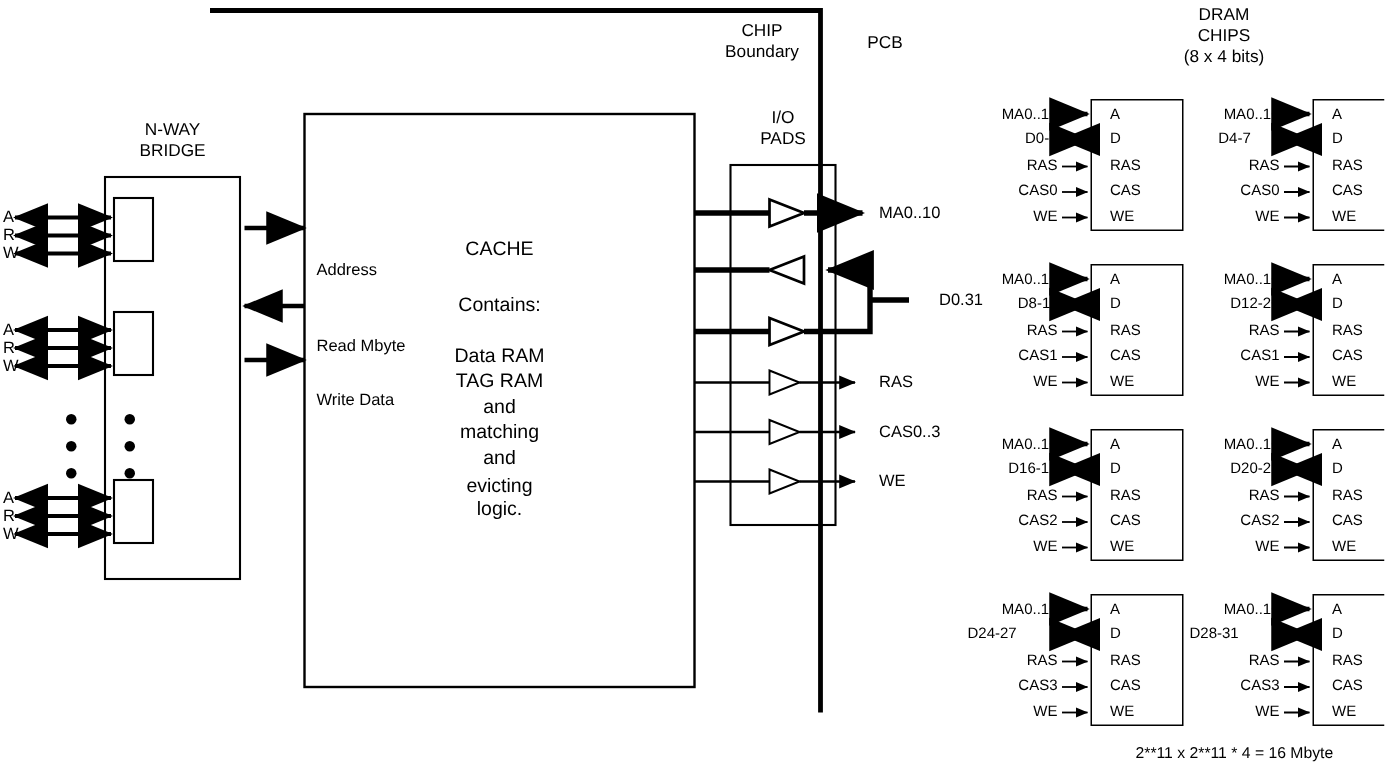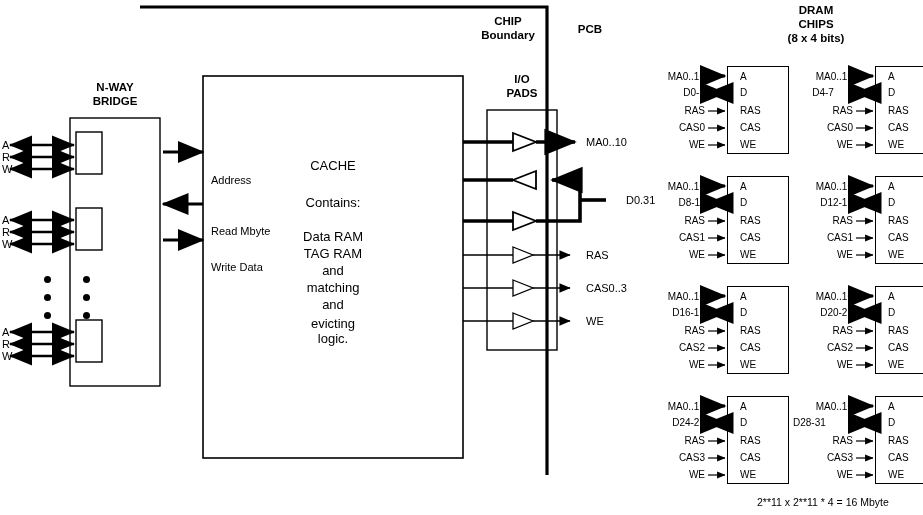--- a/index.html
+++ b/index.html
@@ -52,21 +52,21 @@
     height: 7px;
     border-radius: 50%;
     background: #000;
   }
   .title-blk {
     position: absolute;
     font-size: 11.5px;
     line-height: 14px;
     text-align: center;
     white-space: pre;
-    font-weight: bold;
+    font-weight: normal;
   }
 </style>
 </head>
 <body>
 
 <div id="root">
 
   <svg class="ov" viewBox="0 0 923 515">
     <defs>
       <marker id="arr" markerWidth="9" markerHeight="9" refX="8.5" refY="4.5" orient="auto">
@@ -219,21 +219,21 @@
   <div class="dram-pin r" style="left:645px; top:232px; width:60px; text-align:right;">CAS1</div>
   <div class="dram-pin r" style="left:645px; top:249px; width:60px; text-align:right;">WE</div>
   <div class="dram-pin" style="left:740px; top:181px;">A</div>
   <div class="dram-pin" style="left:740px; top:197px;">D</div>
   <div class="dram-pin" style="left:740px; top:215px;">RAS</div>
   <div class="dram-pin" style="left:740px; top:232px;">CAS</div>
   <div class="dram-pin" style="left:740px; top:249px;">WE</div>
 
   <div class="dram-cell" style="left:875px; top:176px; height:88px;"></div>
   <div class="dram-pin r" style="left:793px; top:181px; width:60px; text-align:right;">MA0..10</div>
-  <div class="dram-pin r" style="left:793px; top:197px; width:60px; text-align:right;">D12-15</div>
+  <div class="dram-pin r" style="left:793px; top:197px; width:60px; text-align:right;">D12-20</div>
   <div class="dram-pin r" style="left:793px; top:215px; width:60px; text-align:right;">RAS</div>
   <div class="dram-pin r" style="left:793px; top:232px; width:60px; text-align:right;">CAS1</div>
   <div class="dram-pin r" style="left:793px; top:249px; width:60px; text-align:right;">WE</div>
   <div class="dram-pin" style="left:888px; top:181px;">A</div>
   <div class="dram-pin" style="left:888px; top:197px;">D</div>
   <div class="dram-pin" style="left:888px; top:215px;">RAS</div>
   <div class="dram-pin" style="left:888px; top:232px;">CAS</div>
   <div class="dram-pin" style="left:888px; top:249px;">WE</div>
 
   <div class="dram-cell" style="left:727px; top:286px; height:88px;"></div>
@@ -255,21 +255,21 @@
   <div class="dram-pin r" style="left:793px; top:342px; width:60px; text-align:right;">CAS2</div>
   <div class="dram-pin r" style="left:793px; top:359px; width:60px; text-align:right;">WE</div>
   <div class="dram-pin" style="left:888px; top:291px;">A</div>
   <div class="dram-pin" style="left:888px; top:307px;">D</div>
   <div class="dram-pin" style="left:888px; top:325px;">RAS</div>
   <div class="dram-pin" style="left:888px; top:342px;">CAS</div>
   <div class="dram-pin" style="left:888px; top:359px;">WE</div>
 
   <div class="dram-cell" style="left:727px; top:396px; height:88px;"></div>
   <div class="dram-pin r" style="left:645px; top:401px; width:60px; text-align:right;">MA0..10</div>
-  <div class="dram-pin r" style="left:645px; top:417px; width:60px; text-align:right;">D24-27</div>
+  <div class="dram-pin r" style="left:645px; top:417px; width:60px; ">D24-27</div>
   <div class="dram-pin r" style="left:645px; top:435px; width:60px; text-align:right;">RAS</div>
   <div class="dram-pin r" style="left:645px; top:452px; width:60px; text-align:right;">CAS3</div>
   <div class="dram-pin r" style="left:645px; top:469px; width:60px; text-align:right;">WE</div>
   <div class="dram-pin" style="left:740px; top:401px;">A</div>
   <div class="dram-pin" style="left:740px; top:417px;">D</div>
   <div class="dram-pin" style="left:740px; top:435px;">RAS</div>
   <div class="dram-pin" style="left:740px; top:452px;">CAS</div>
   <div class="dram-pin" style="left:740px; top:469px;">WE</div>
 
   <div class="dram-cell" style="left:875px; top:396px; height:88px;"></div>

